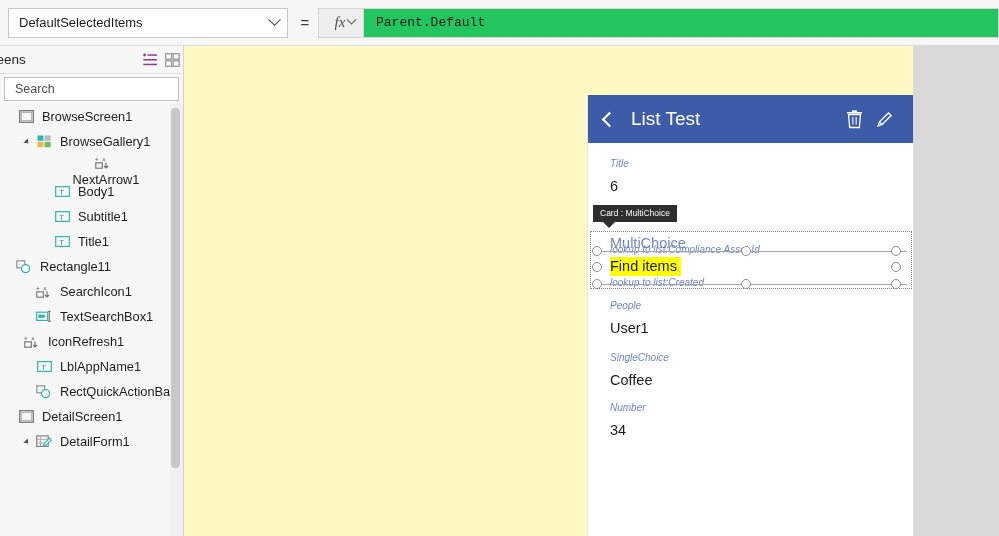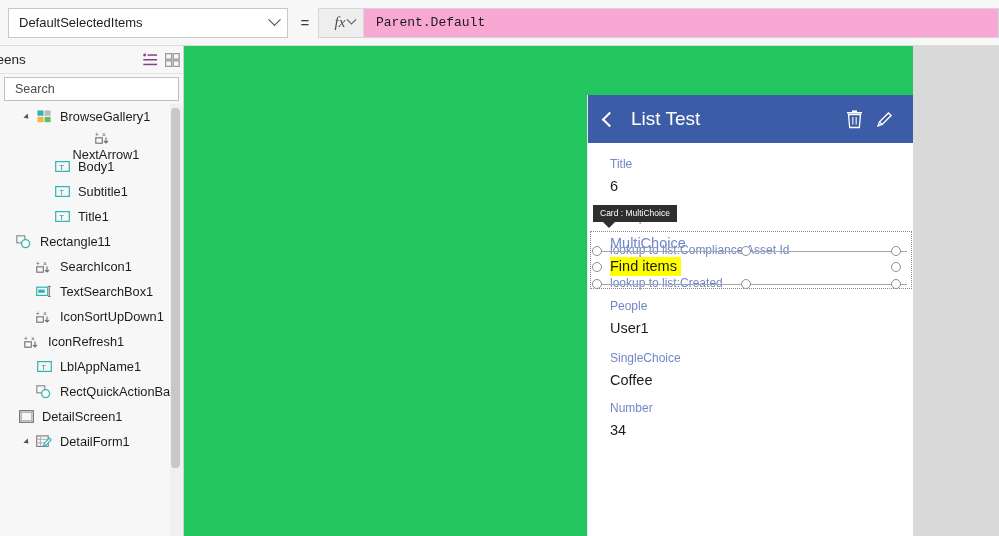--- a/index.html
+++ b/index.html
@@ -55,21 +55,21 @@
     gap: 3px; cursor: pointer;
   }
   #fx-button .fxglyph {
     font-family: "Liberation Serif", serif;
     font-style: italic;
     font-size: 15px; color: #4c4c4c; margin-left: 8px;
   }
   #fx-button .chev-down { width: 7px; height: 7px; border-width: 1.1px; }
   #formula-input {
     flex: 1; height: 30px;
-    background: #f9a8d4;
+    background: #22c55e;
     border: 1px solid #d6d6d6;
     border-left: none;
     margin-right: 0;
     display: flex; align-items: center;
     padding-left: 12px;
     font-family: "Liberation Mono", monospace;
     font-size: 13px; color: #1b1b1b;
     cursor: text;
   }
 
@@ -155,21 +155,21 @@
   #tree-scroll-track {
     position: absolute; right: 1px; top: 0;
     width: 13px; height: 432px;
     background: #f0f0f0;
   }
 
   
   #canvas-area {
     position: absolute; left: 184px; top: 46px;
     width: 815px; height: 490px;
-    background: #22c55e;
+    background: #fef9c3;
   }
   #gray-right {
     position: absolute; left: 729px; top: 0;
     width: 86px; height: 490px;
     background: #d9d9d9;
   }
   #phone {
     position: absolute; left: 403px; top: 49px;
     width: 326px; height: 441px;
     background: #ffffff;
@@ -202,24 +202,25 @@
     cursor: pointer; flex: none;
   }
 
   #form-body {
     position: relative;
     padding: 10px 0 0 0;
     height: 393px;
   }
   .fld { padding: 0 0 0 22px; }
   .fld-label {
-    font-size: 12px;
+    font-size: 10px;
     color: #7186c7;
     line-height: 22px;
     white-space: nowrap;
+    font-style: italic;
   }
   .fld-value {
     font-size: 14.5px;
     color: #1b1b1b;
     line-height: 23px;
     white-space: nowrap;
   }
   .fld-label-only { margin-bottom: 11px; }
 
   
@@ -334,20 +335,30 @@
 
   <div id="search-wrap">
     <input type="text" placeholder="Search" style="">
   </div>
 
   <div id="tree-scroll">
     <div id="tree-scroll-track">
       <div id="tree-scrollbar"></div>
     </div>
     <div id="tree-rows">
+        <div class="tree-row" style="padding-left: 2px;">
+          <span class="twisty"></span>
+          <span class="t-icon">
+            <svg width="15" height="13" viewBox="0 0 15 13">
+              <rect x="0.7" y="0.7" width="13.6" height="11.6" fill="none" stroke="#6d6d6d" stroke-width="1.2"></rect>
+              <rect x="2.3" y="2.3" width="10.4" height="8.4" fill="none" stroke="#a8a8a8" stroke-width="1"></rect>
+            </svg>
+          </span>
+          <span>BrowseScreen1</span>
+        </div>
         <div class="tree-row" style="padding-left: 20px;">
           <span class="twisty">
             <span class="tri"></span>
           </span>
           <span class="t-icon">
             <svg width="15" height="13" viewBox="0 0 15 13">
               <rect x="0.5" y="0.5" width="6" height="5.3" fill="#2fb4b4"></rect>
               <rect x="7.6" y="0.5" width="6" height="5.3" fill="#b9b9b9"></rect>
               <rect x="0.5" y="6.9" width="6" height="5.3" fill="#f0b545"></rect>
               <rect x="7.6" y="6.9" width="6" height="5.3" fill="#5dc15d"></rect>
@@ -422,32 +433,20 @@
         <div class="tree-row" style="padding-left: 20px;">
           <span class="twisty"></span>
           <span class="t-icon">
             <svg width="16" height="13" viewBox="0 0 16 13">
               <rect x="0.7" y="2.2" width="11" height="8.2" fill="none" stroke="#2fb4b4" stroke-width="1.2"></rect>
               <rect x="2.3" y="4.6" width="6.5" height="3.2" fill="#2fb4b4"></rect>
               <path d="M13.3 1.4 L13.3 11.4 M11.9 1.4 L14.7 1.4 M11.9 11.4 L14.7 11.4" stroke="#6f6f6f" stroke-width="1"></path>
             </svg>
           </span>
           <span>TextSearchBox1</span>
-        </div>
-        <div class="tree-row" style="padding-left: 20px;">
-          <span class="twisty"></span>
-          <span class="t-icon">
-            <svg width="16" height="14" viewBox="0 0 16 14">
-              <text x="0" y="6" font-size="6.5" fill="#5a5a5a" font-family="Liberation Sans">+</text>
-              <text x="7" y="6" font-size="6.5" fill="#5a5a5a" font-family="Liberation Sans">×</text>
-              <rect x="0.8" y="6.8" width="6.5" height="5.4" fill="none" stroke="#6f6f6f" stroke-width="1.1"></rect>
-              <path d="M11 6.6 L11 12 M9 10 L11 12 L13 10" fill="none" stroke="#6f6f6f" stroke-width="1.1"></path>
-            </svg>
-          </span>
-          <span>IconSortUpDown1</span>
         </div>
         <div class="tree-row" style="padding-left: 8px;">
           <span class="twisty"></span>
           <span class="t-icon">
             <svg width="16" height="14" viewBox="0 0 16 14">
               <text x="0" y="6" font-size="6.5" fill="#5a5a5a" font-family="Liberation Sans">+</text>
               <text x="7" y="6" font-size="6.5" fill="#5a5a5a" font-family="Liberation Sans">×</text>
               <rect x="0.8" y="6.8" width="6.5" height="5.4" fill="none" stroke="#6f6f6f" stroke-width="1.1"></rect>
               <path d="M11 6.6 L11 12 M9 10 L11 12 L13 10" fill="none" stroke="#6f6f6f" stroke-width="1.1"></path>
             </svg>

